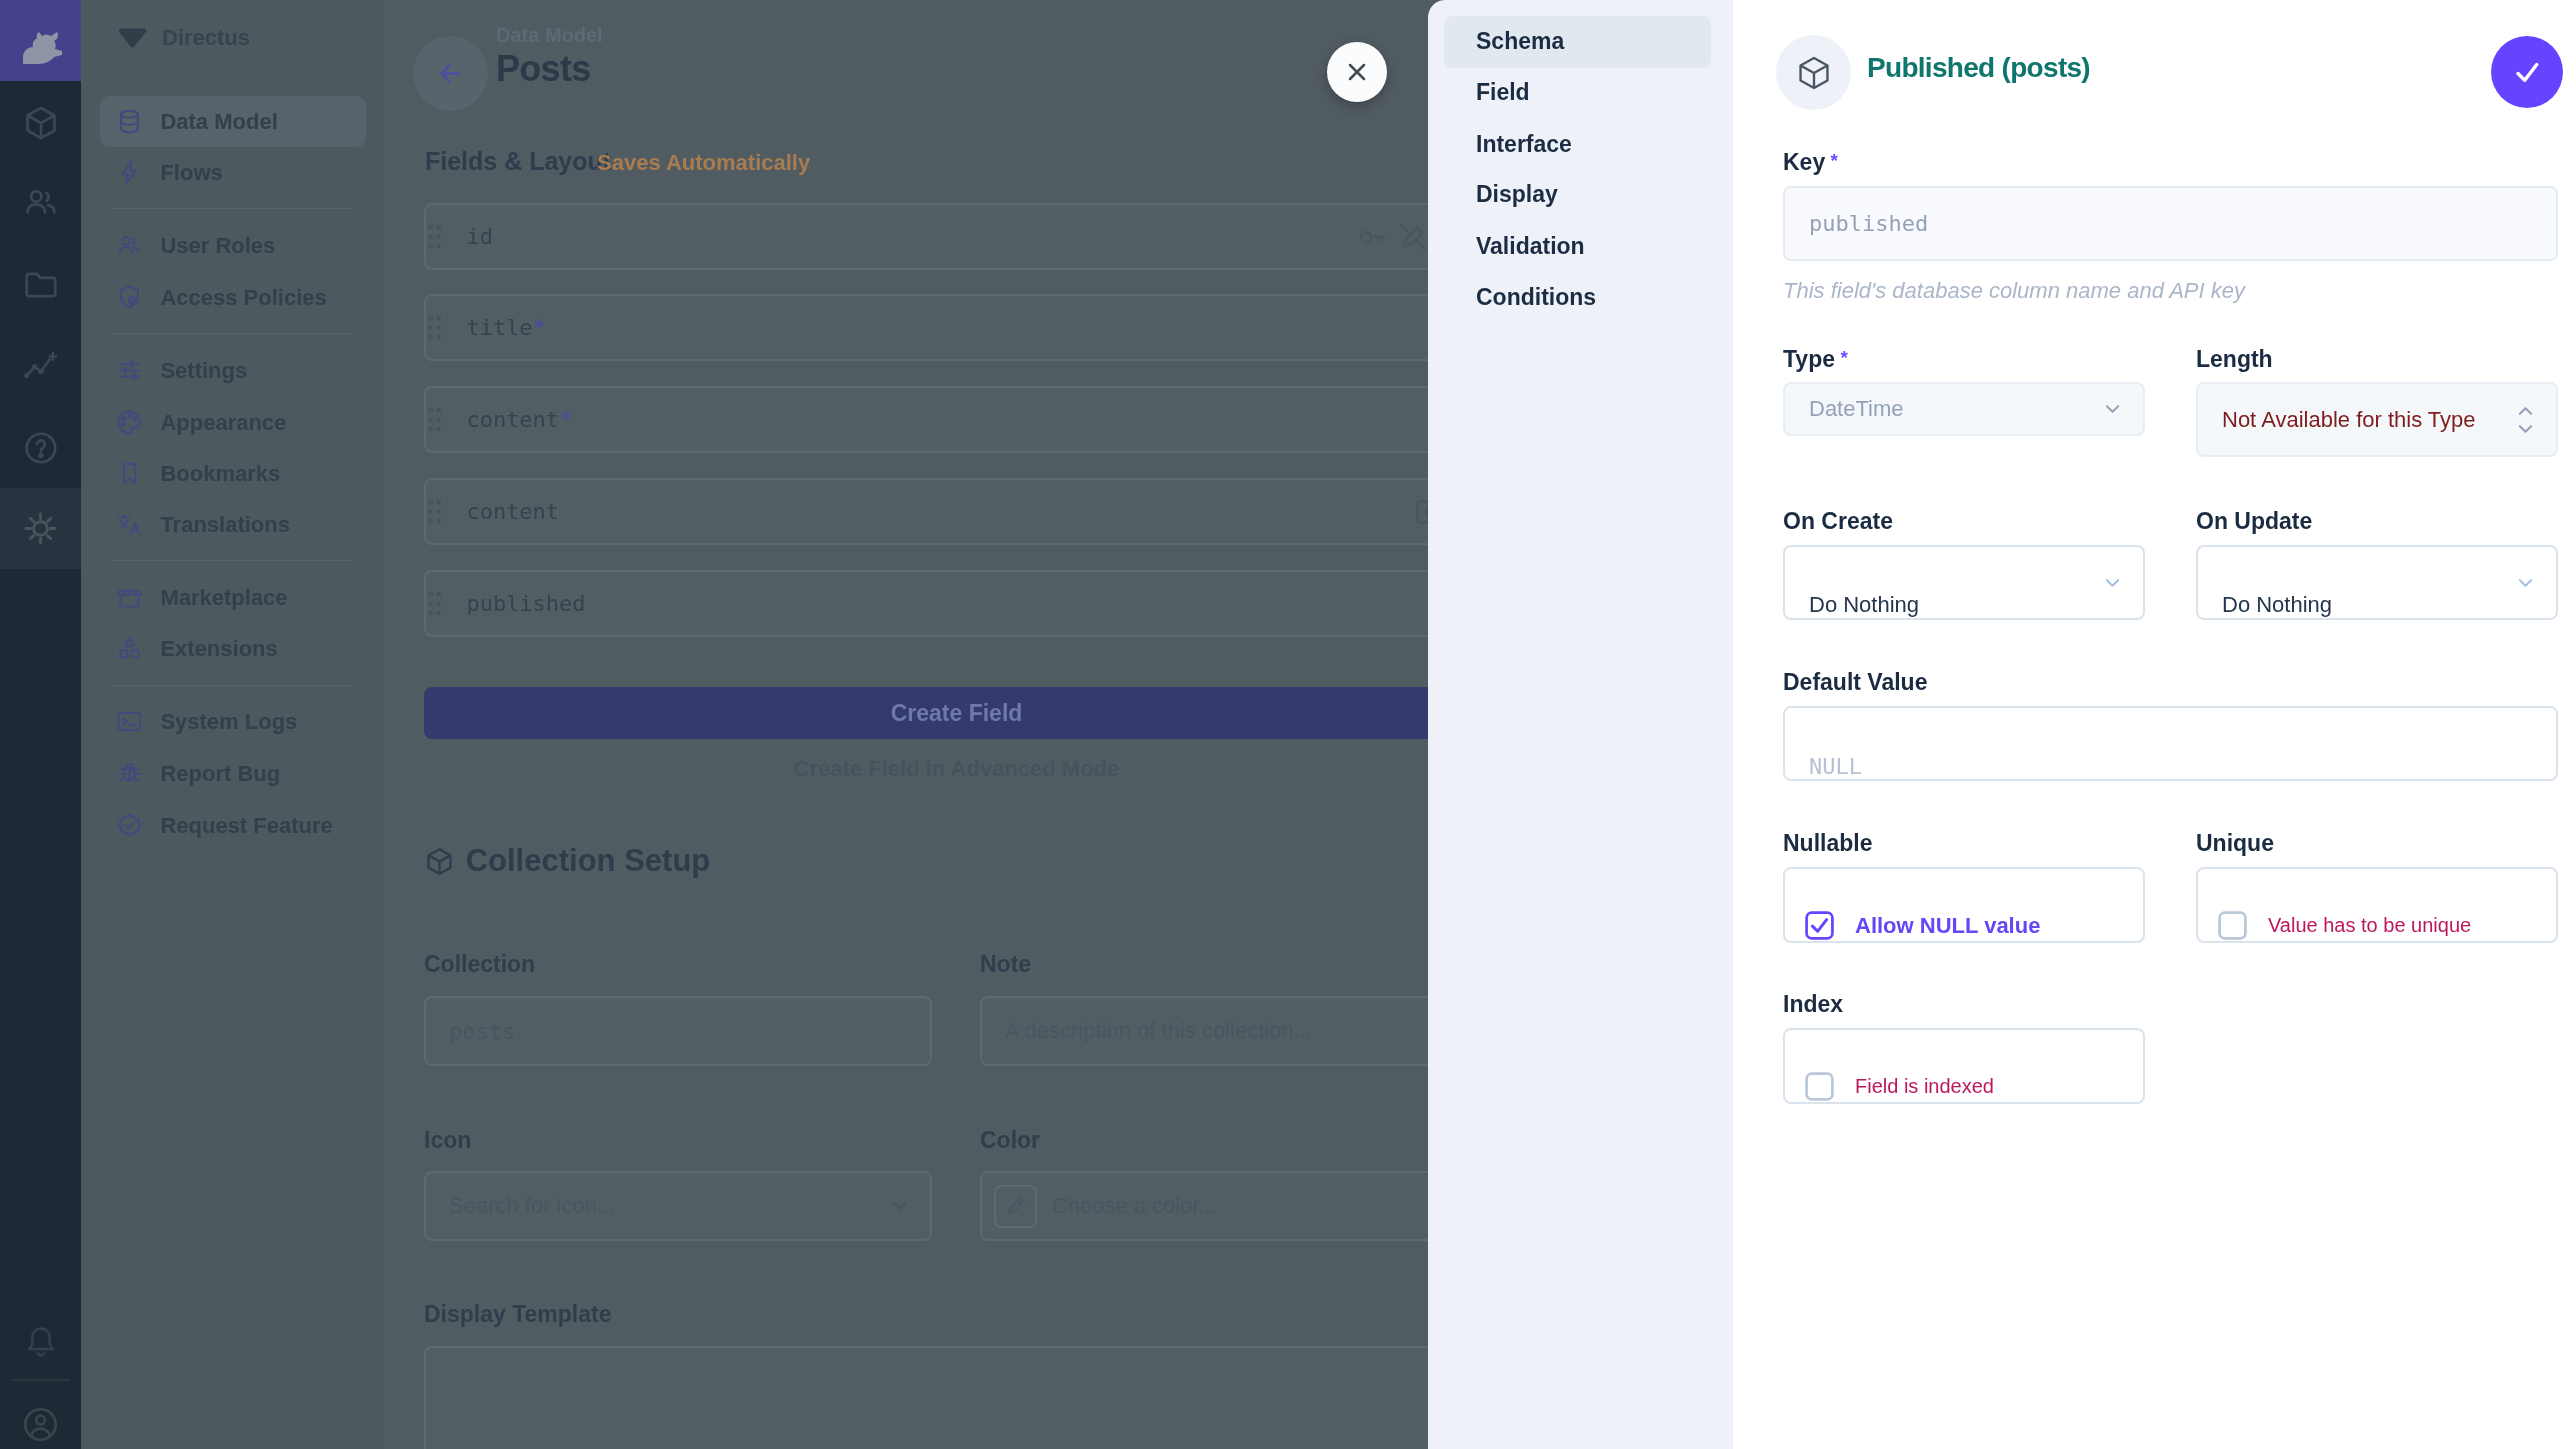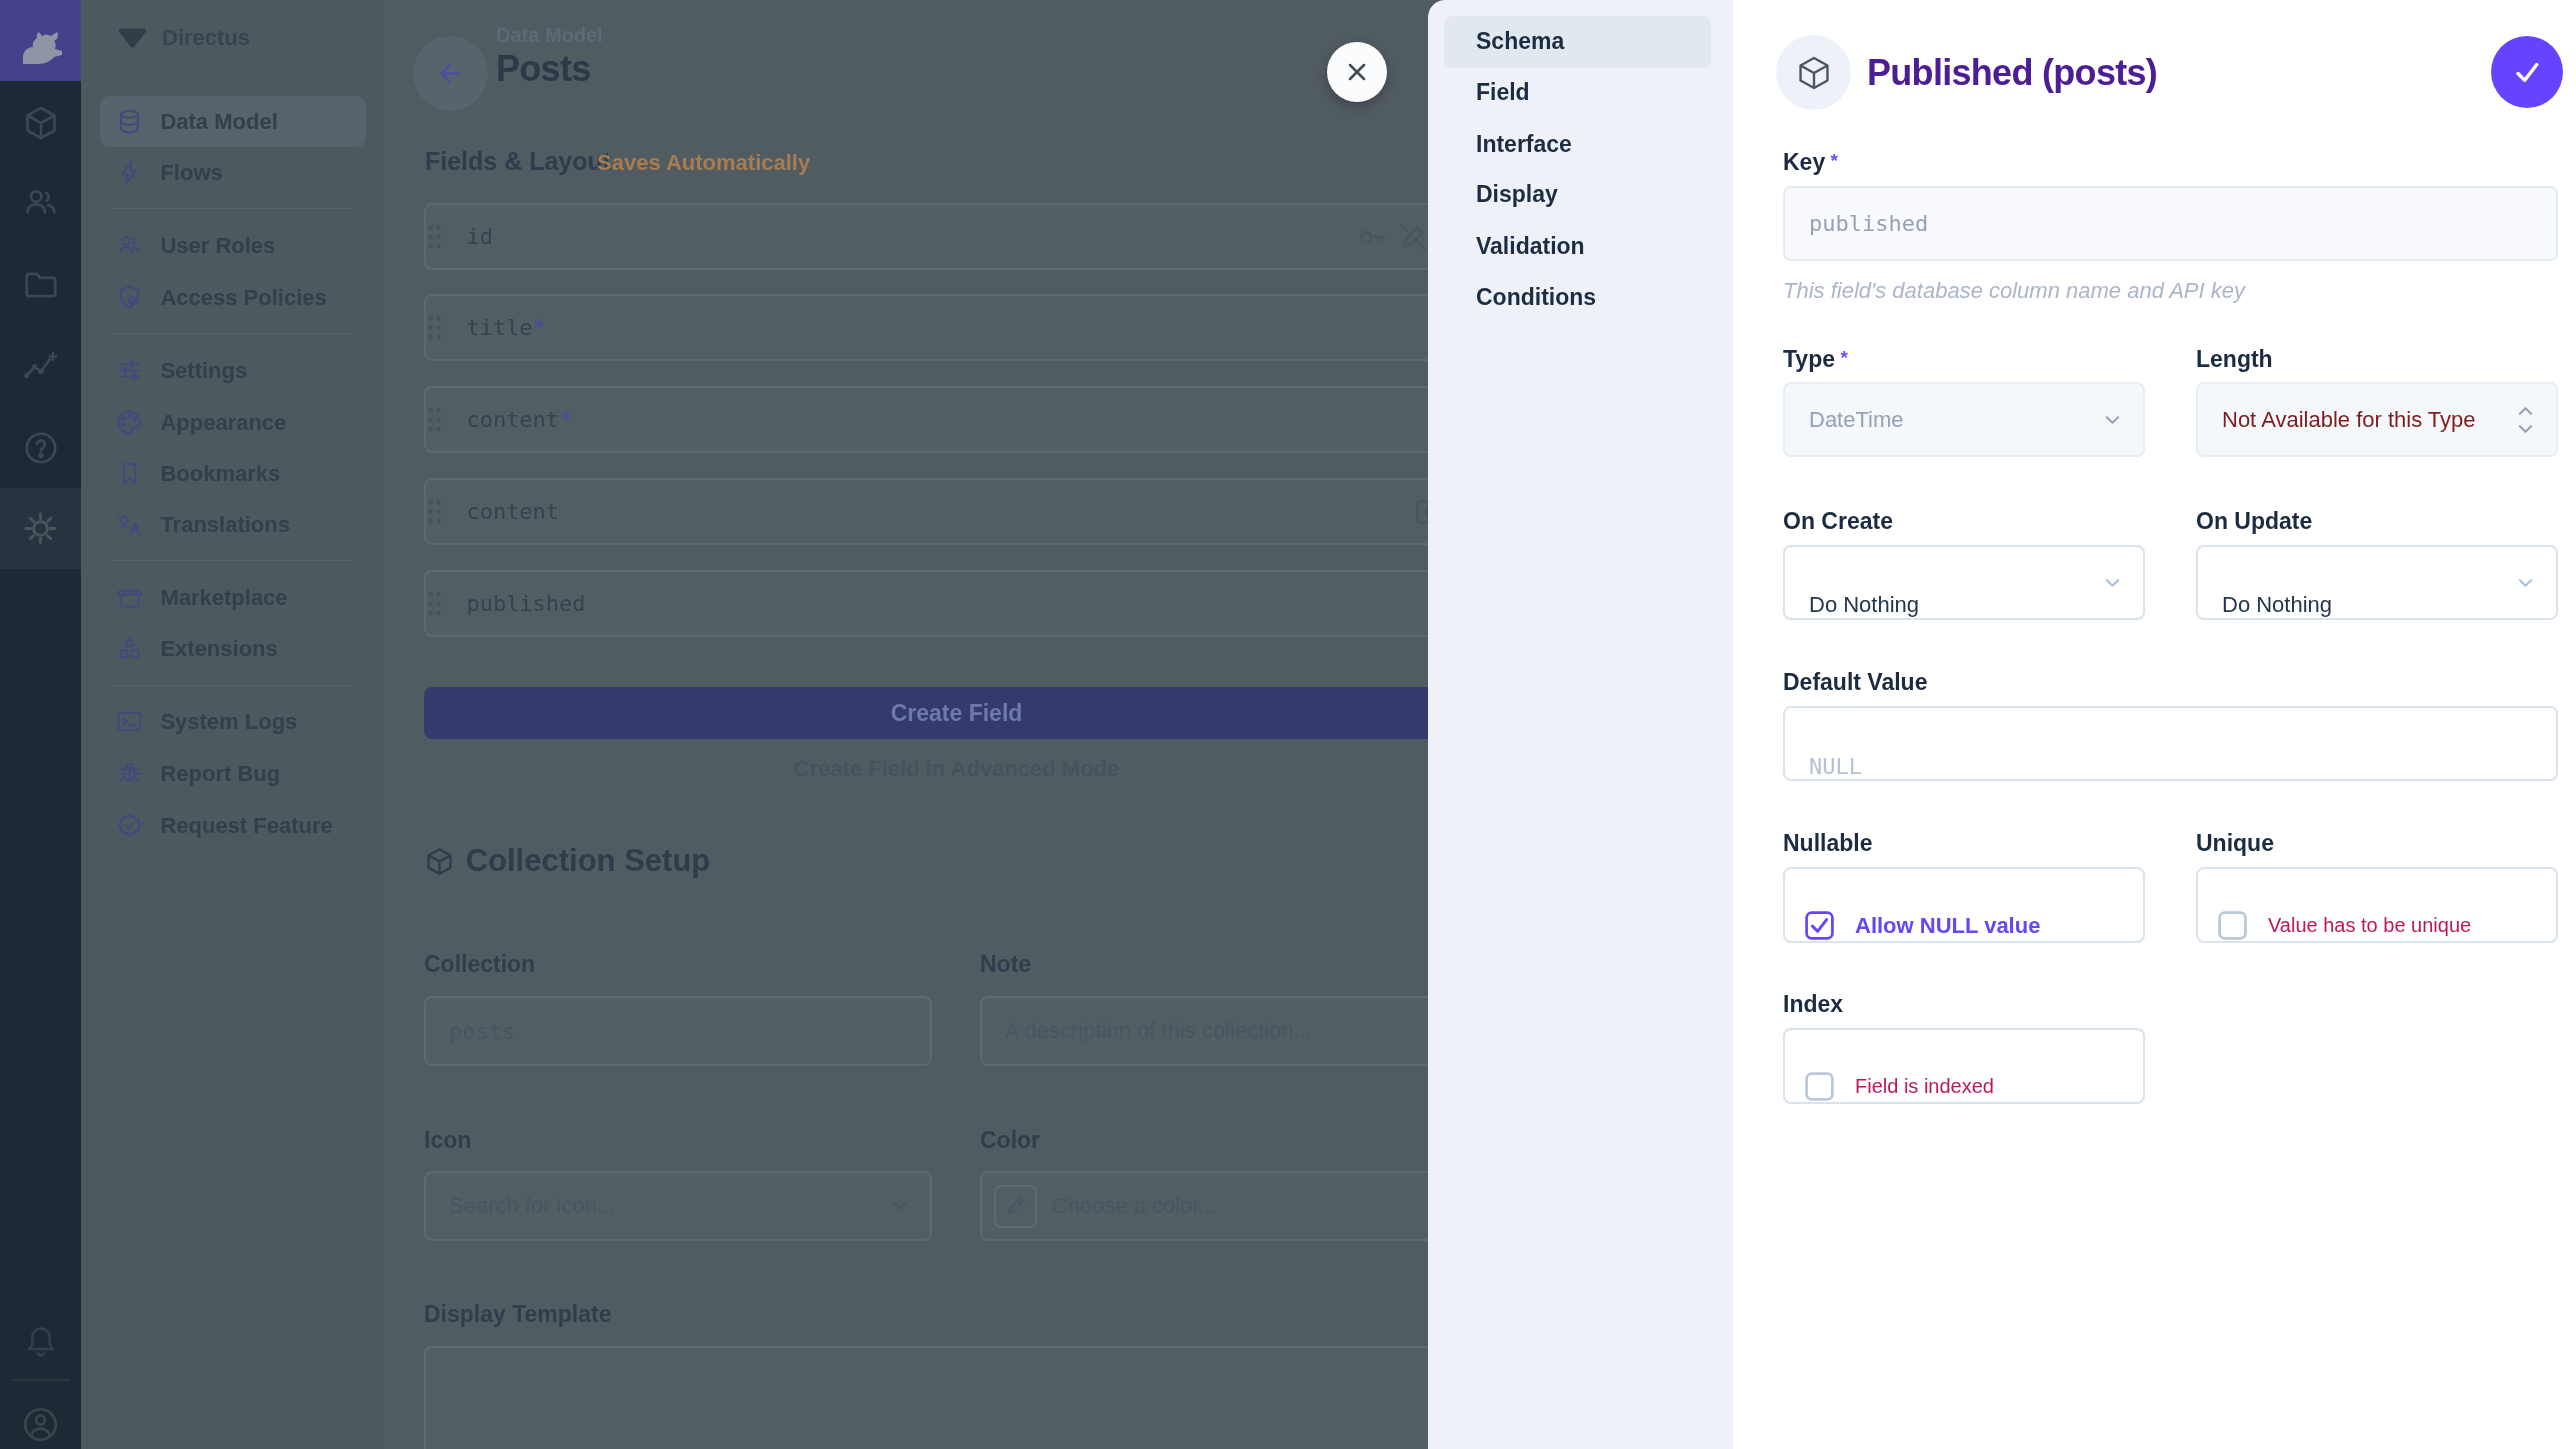--- a/index.html
+++ b/index.html
@@ -60,21 +60,21 @@
   #drawer { left:1428px; top:0; width:1148px; height:1449px; z-index:5;
             border-top-left-radius:17.4px; overflow:hidden; }
   #drawer-nav { left:0; top:0; width:305px; height:1449px; background:#eef2f8; }
   .tab-pill { left:16px; top:16px; width:267px; height:52px; background:#e2e8f0; border-radius:8px; }
   .tab { left:48px; height:27px; display:flex; align-items:center;
          font-size:23px; font-weight:600; color:#1c2c42; }
   #drawer-pane { left:305px; top:0; width:844px; height:1449px; background:#ffffff; }
   .pane { position:absolute; }
   .avatar-circle { left:43px; top:35px; width:75px; height:75px; border-radius:50%;
                    background:#eef2f8; display:flex; align-items:center; justify-content:center; }
-  .drawer-title { left:134px; top:52px; font-size:36px; font-weight:800; color:#4c1d95; letter-spacing:-0.7px; }
+  .drawer-title { left:134px; top:52px; font-size:28px; font-weight:800; color:#0f766e; letter-spacing:-0.7px; }
   .check-btn { left:758px; top:36px; width:72px; height:72px; border-radius:50%; background:#6644ff;
                display:flex; align-items:center; justify-content:center; }
   .dlabel { font-size:23px; font-weight:700; color:#1b2c42; }
   .dlabel .star { color:#6e4bff; font-size:19px; vertical-align:2.7px; margin-left:5.4px; }
   .dinput { position:absolute; border-radius:8px; display:flex; align-items:center; }
   .dis { background:#f5f8fb; border:2px solid #e7edf3; }
   .dis-lite { background:#f8fafd; border:2px solid #e4ebf2; }
   .wht { background:#ffffff; border:2px solid #dbe3ed;align-items:flex-end; }
   .dval { margin-left:24px; font-size:22px; }
   .muted { color:#94a2b6; }
@@ -443,21 +443,21 @@
     </div>
     <div class="dinput dis-lite" style="left:50px;top:186px;width:775px;height:75px">
       <span class="dval mono muted">published</span>
     </div>
     <div class="pane helper" style="left:50px;top:278px">This field's database column name and API key</div>
 
     <div class="pane dlabel" style="left:50px;top:346px">
       <span>Type</span><span class="star">*</span>
     </div>
     <div class="pane dlabel" style="left:463px;top:346px">Length</div>
-    <div class="dinput dis" style="left:50px;top:382px;width:362px;height:75px">
+    <div class="dinput dis" style="left:50px;top:382px;width:362px;height:54px">
       <span class="dval muted">DateTime</span>
       <svg class="chev" width="27" height="27" viewBox="0 0 48 48" fill="none" stroke="#94a2b6" stroke-width="3.6" stroke-linecap="round" stroke-linejoin="round">
         <path d="M14,19 L24,29 L34,19"></path>
       </svg>
     </div>
     <div class="dinput dis" style="left:463px;top:382px;width:362px;height:75px">
       <span class="dval muted2">Not Available for this Type</span>
       <svg class="chev" width="27" height="38" viewBox="0 0 48 66" fill="none" stroke="#94a2b6" stroke-width="3.6" stroke-linecap="round" stroke-linejoin="round">
         <path d="M14,22 L24,12 L34,22"></path>
           <path d="M14,44 L24,54 L34,44"></path>

